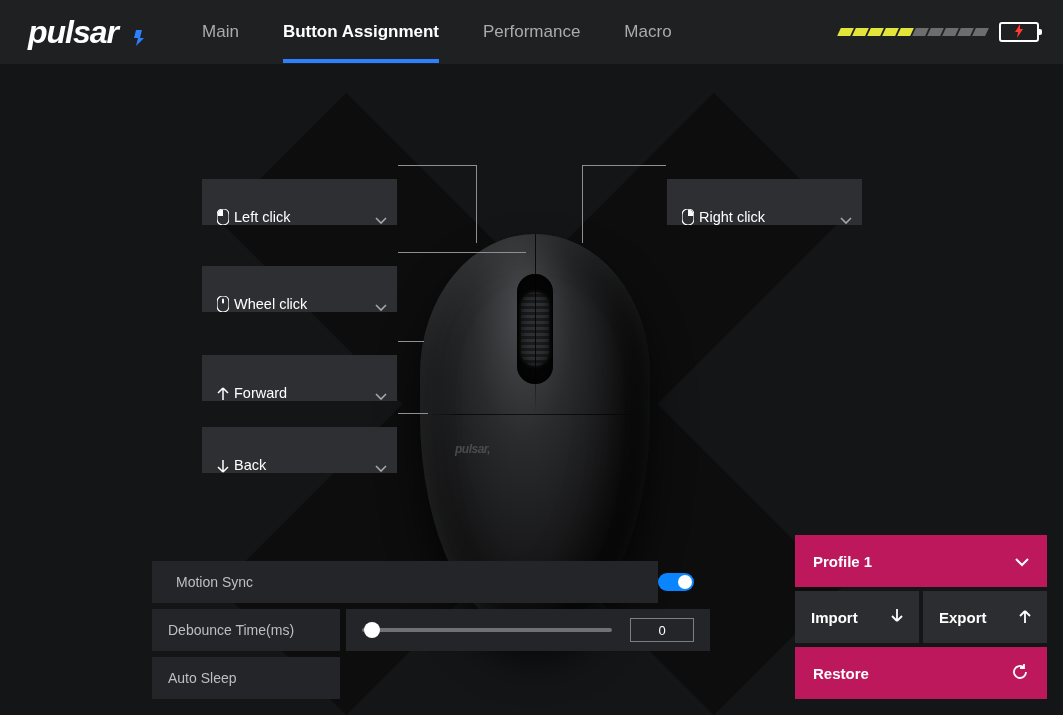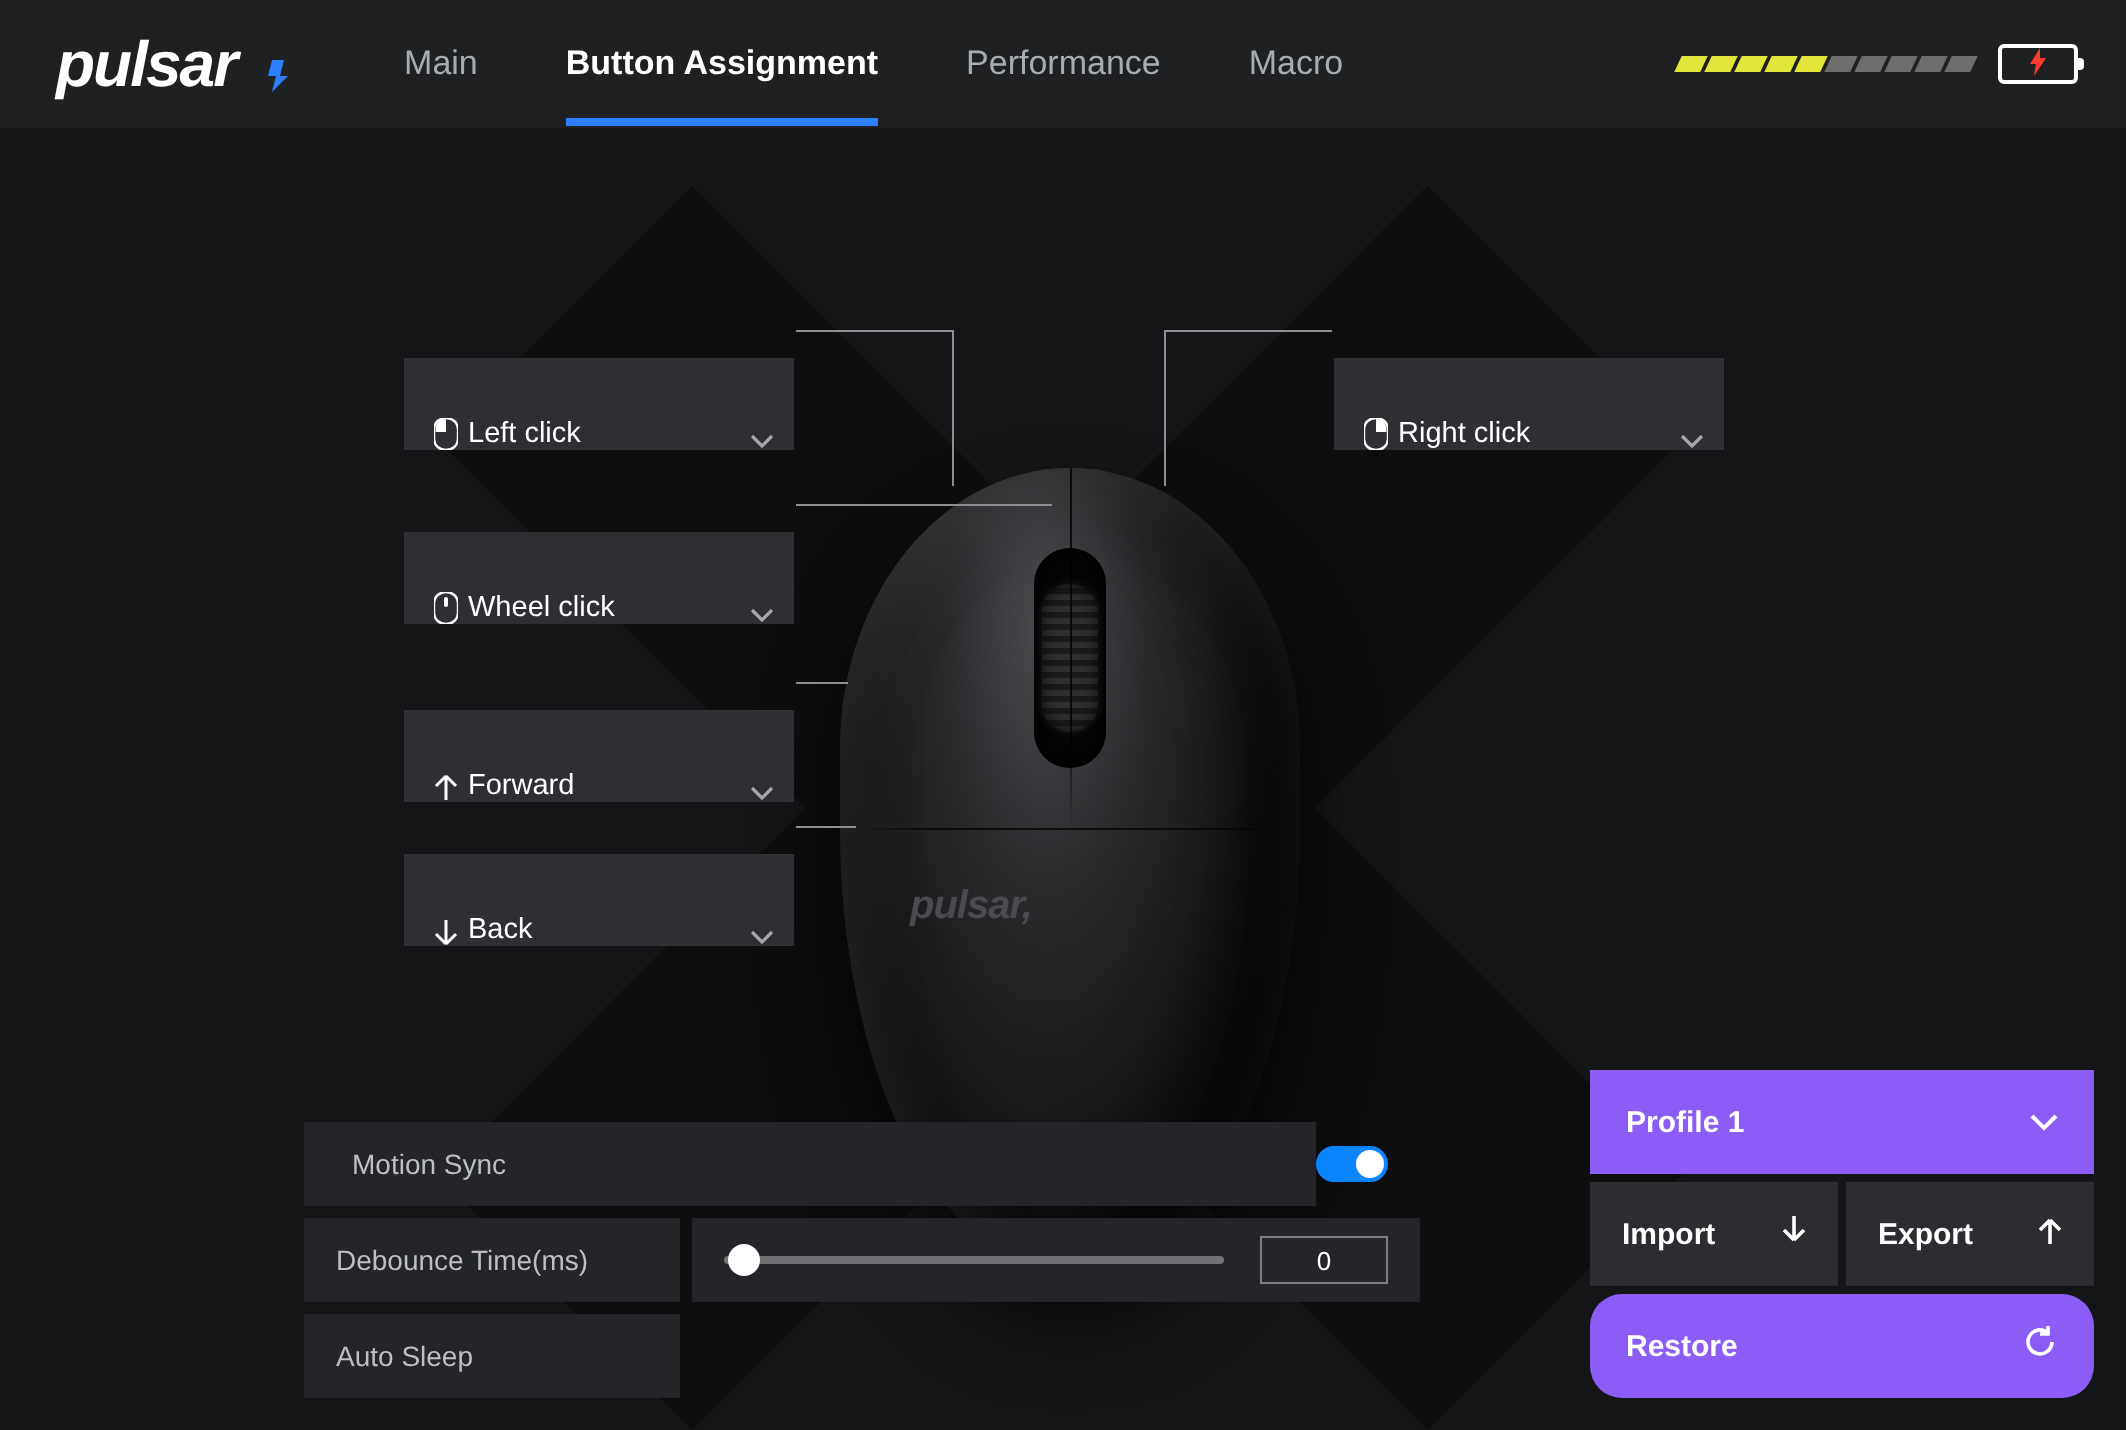--- a/index.html
+++ b/index.html
@@ -175,21 +175,21 @@
     left:50%;top:58px;
     transform:translateX(-50%);
     width:28px;height:74px;
     border-radius:14px;
     background:repeating-linear-gradient(0deg,#2e2f31 0 3px,#1a1b1c 3px 6px);
     box-shadow:inset 0 0 8px rgba(0,0,0,.8),0 0 4px rgba(80,80,80,.3);
   }
   .mouse-brand{
     position:absolute;
     left:35px;top:208px;
-    font-size:20px;
+    font-size:12px;
     font-weight:700;
     font-style:italic;
     color:#4a4b4e;
     letter-spacing:-.5px;
   }
 
   
   .leader{position:absolute;border-color:#8d8f92;pointer-events:none;}
   .leader.h{border-top:1px solid #8d8f92;}
   .leader.v{border-left:1px solid #8d8f92;}
@@ -295,31 +295,31 @@
   }
 
   
   .profile{
     position:absolute;
     right:16px;
     bottom:16px;
     width:252px;
   }
   .prow{
-    background:#8b5cf6;
+    background:#be185d;
     height:52px;
     display:flex;
     align-items:center;
     padding:0 18px;
     cursor:pointer;
     color:#ffffff;
     font-size:15px;
     font-weight:600;
   }
-  .prow + .prow, .psplit + .prow{margin-top:4px;border-radius:16px;}
+  .prow + .prow, .psplit + .prow{margin-top:4px;}
   .prow .right-ic,.pcell .right-ic{margin-left:auto;color:#ffffff;}
   .psplit{display:flex;gap:4px;margin-top:4px;}
   .pcell{
     flex:1;
     background:#2b2d31;
     height:52px;
     display:flex;
     align-items:center;
     padding:0 16px;
     cursor:pointer;

